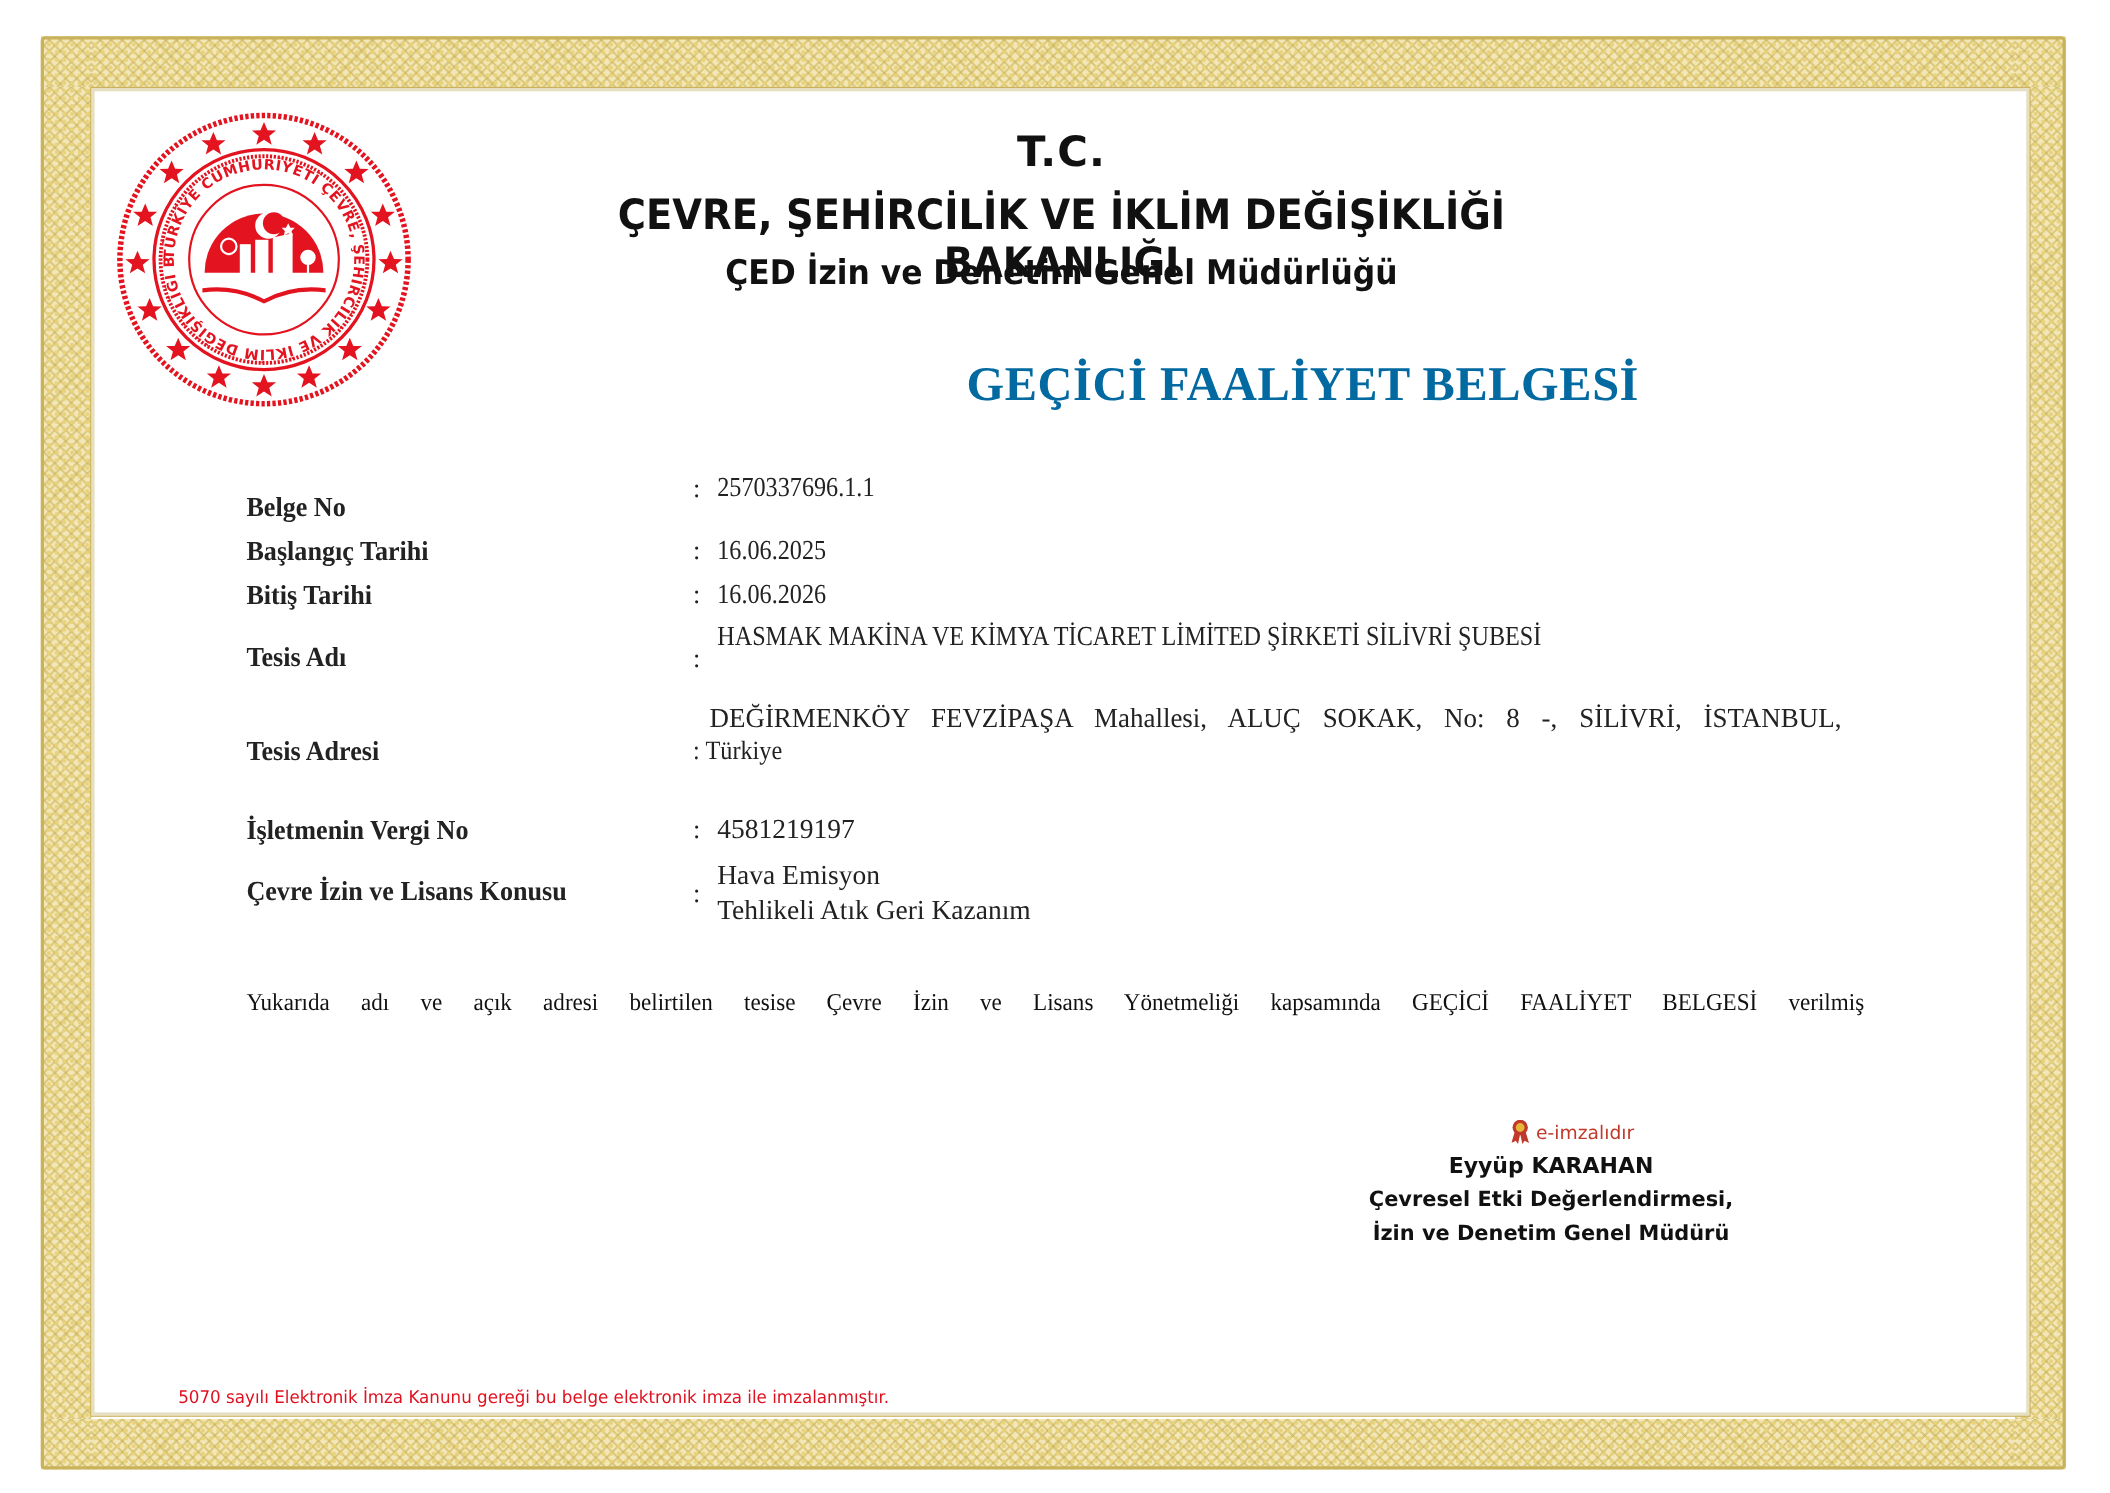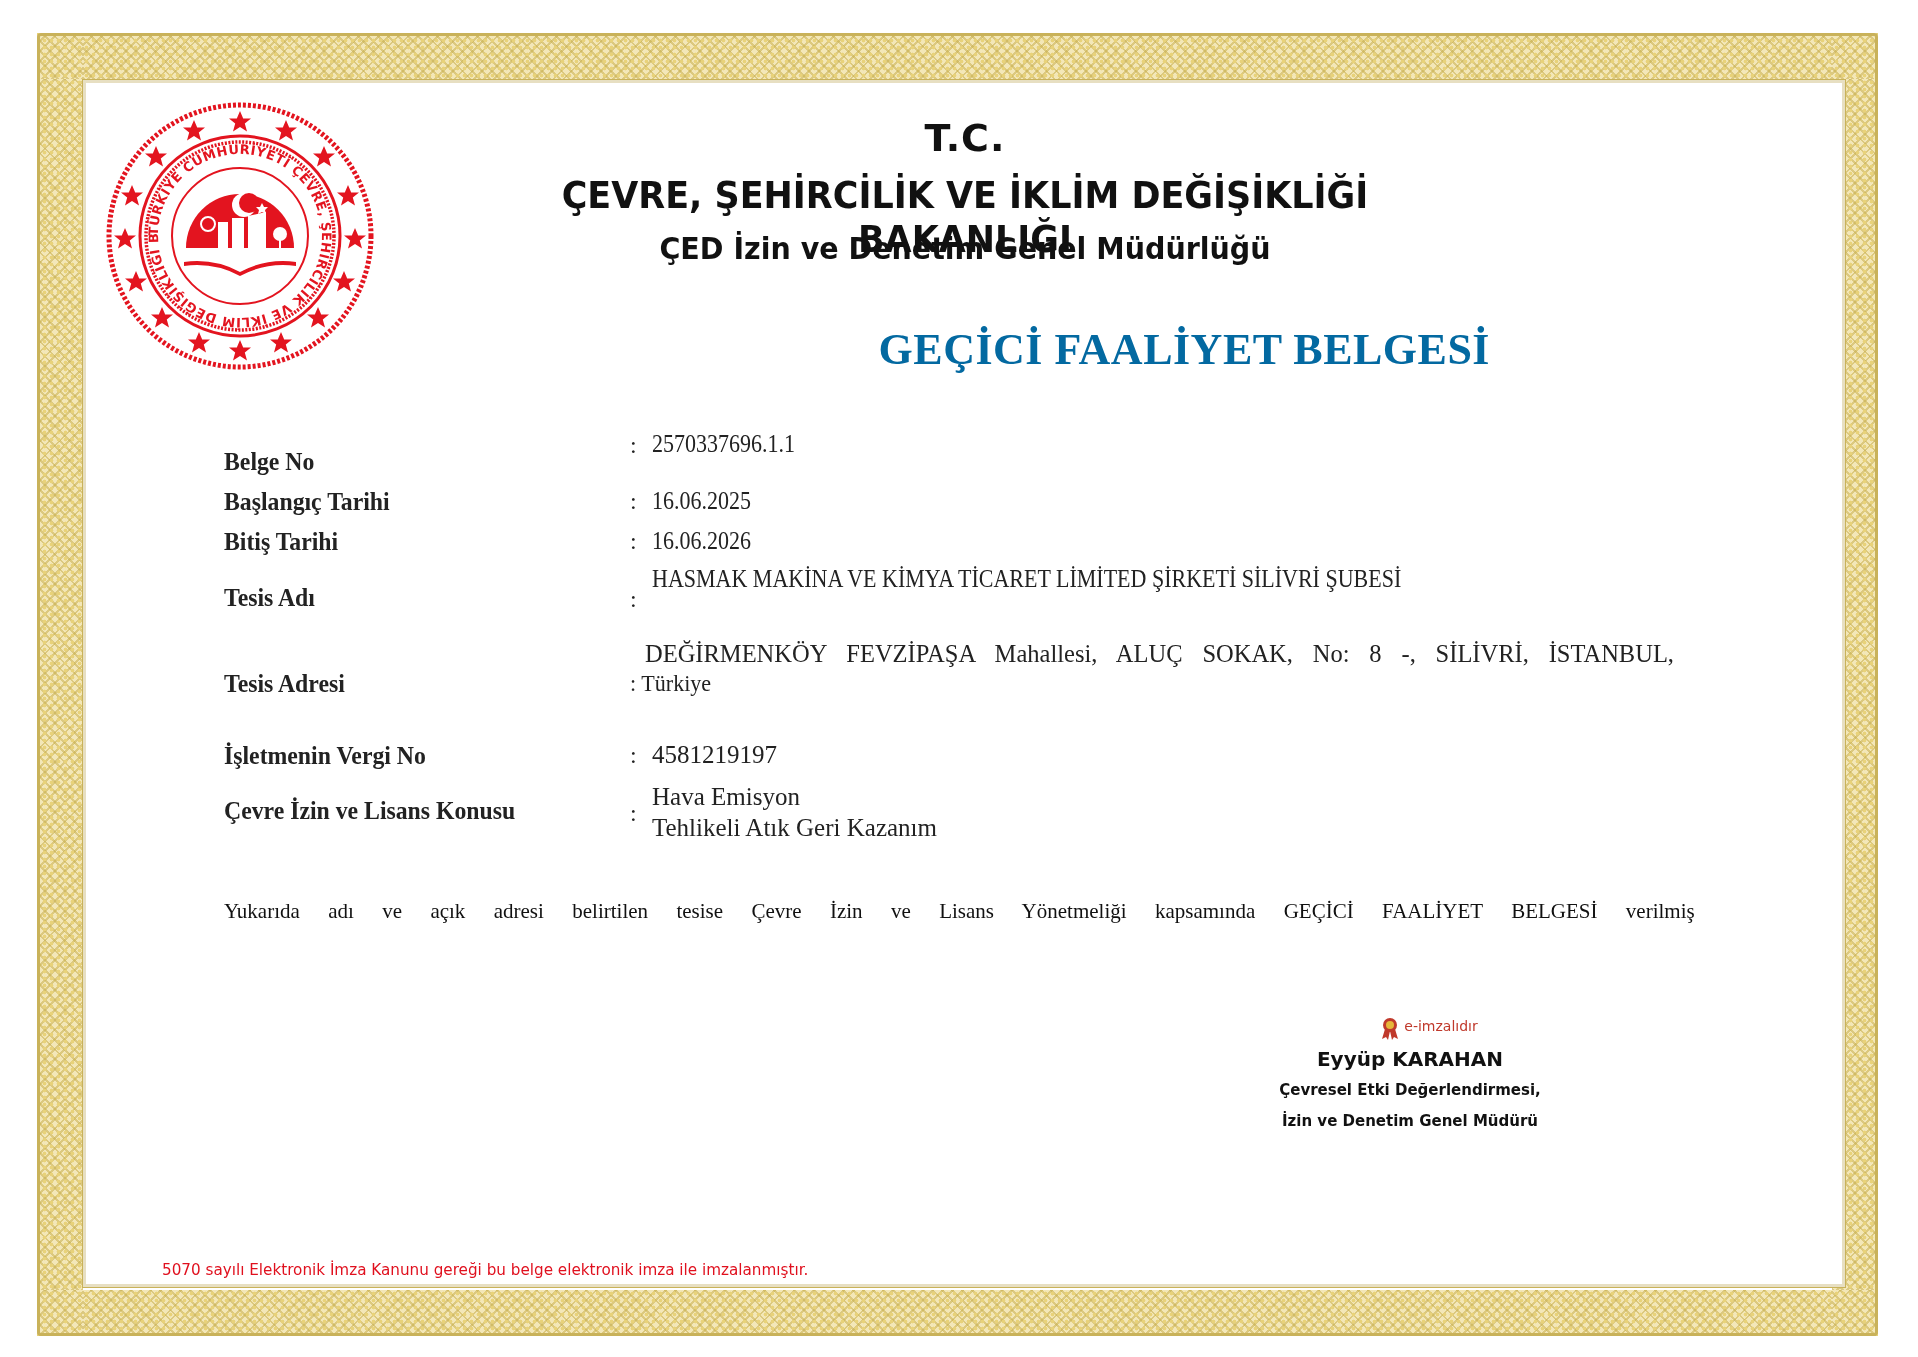--- a/index.html
+++ b/index.html
@@ -46,22 +46,22 @@
 
     .address-line1 { position: absolute; left: 645px; top: 640px; width: 1050px; font-family: "Liberation Serif", serif; font-size: 25px; color: #222; text-align: justify; text-align-last: justify; transform: scaleX(0.98); transform-origin: left; }
     .address-line2 { position: absolute; left: 630px; top: 670px; font-family: "Liberation Serif", serif; font-size: 24px; color: #222; transform: scaleX(0.92); transform-origin: left; }
 
     .body-para { position: absolute; left: 224px; top: 895px; width: 1470px; font-family: "Liberation Serif", serif; font-size: 22px; color: #111; line-height: 32px; }
     .body-line { display: block; text-align: justify; text-align-last: justify; white-space: nowrap; }
     .body-line.l1 { transform: scaleX(0.955); transform-origin: left; width: 1540px; white-space: normal; }
     .body-line.l2 { white-space: normal; }
 
     .sig-block { position: absolute; left: 1220px; top: 1018px; width: 380px; text-align: center; font-family: "DejaVu Sans", sans-serif; color: #111; }
-    .esign { display: inline-flex; align-items: flex-start; gap: 6px; font-size: 14px; color: #c0392b; margin-left: 40px; }
-    .sig-line { font-weight: bold; font-size: 15px; line-height: 31px; display: block; }
+    .esign { display: inline-flex; align-items: flex-end; gap: 6px; font-size: 17px; color: #c0392b; margin-left: 40px; }
+    .sig-line { font-weight: bold; font-size: 19px; line-height: 31px; display: block; }
     .sig-name { font-size: 20px; }
     .sig-role { font-size: 20px; }
 
     .footer-note { position: absolute; left: 162px; top: 1260px; font-family: "DejaVu Sans", sans-serif; font-size: 16px; color: #e0101e; transform: scaleX(0.95); transform-origin: left; }
   </style>
 </head>
 <body>
 
 <div class="frame-band"></div>
 <div class="frame-scallops"></div>

